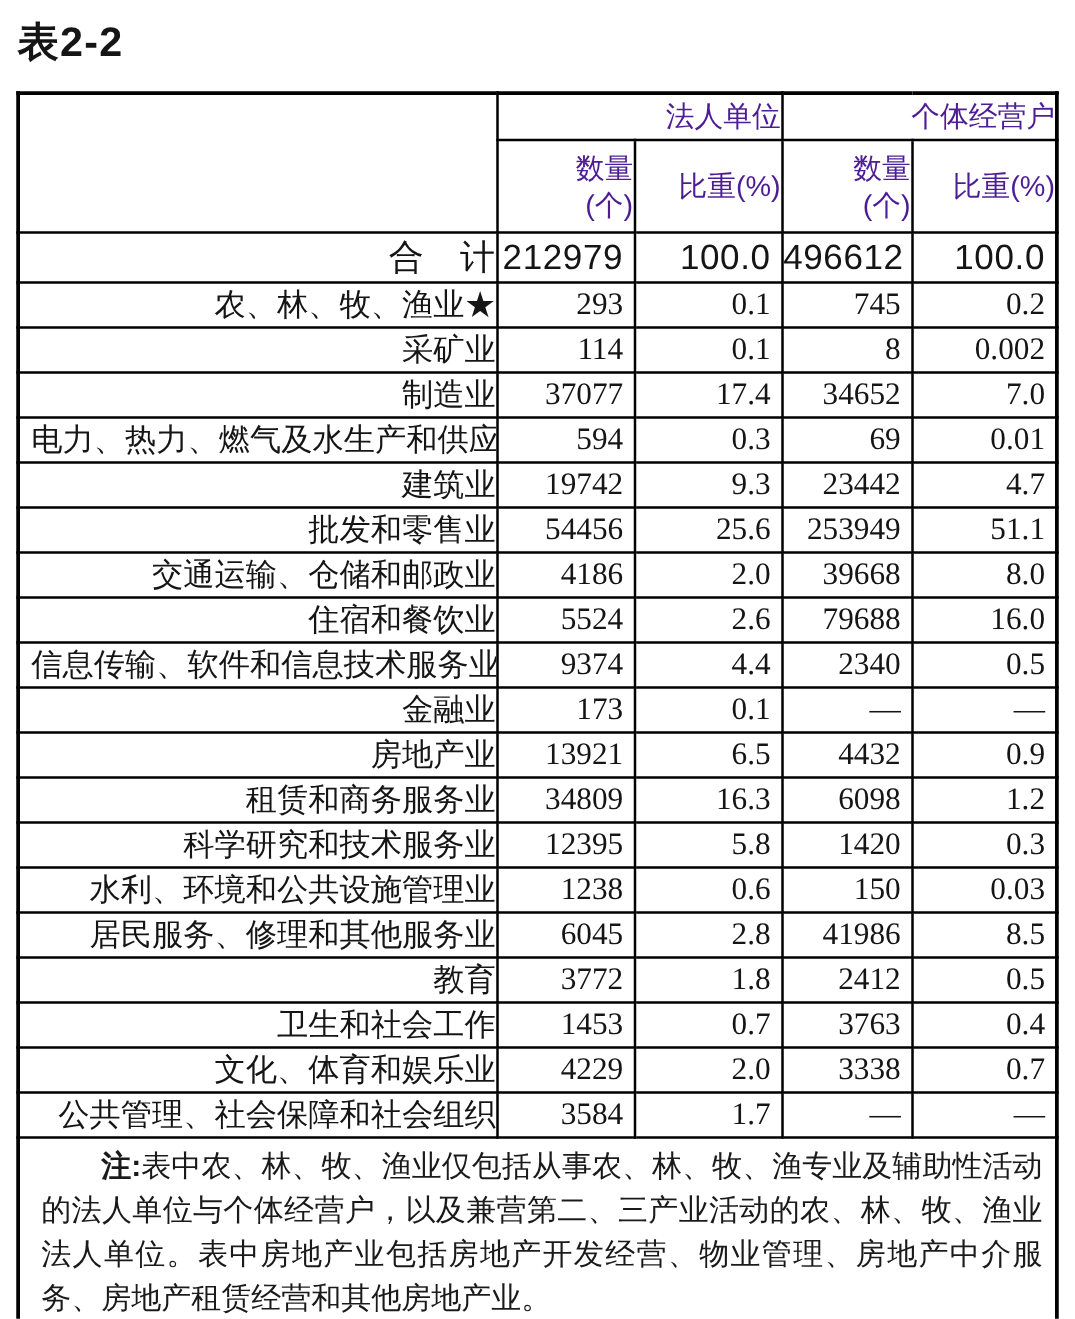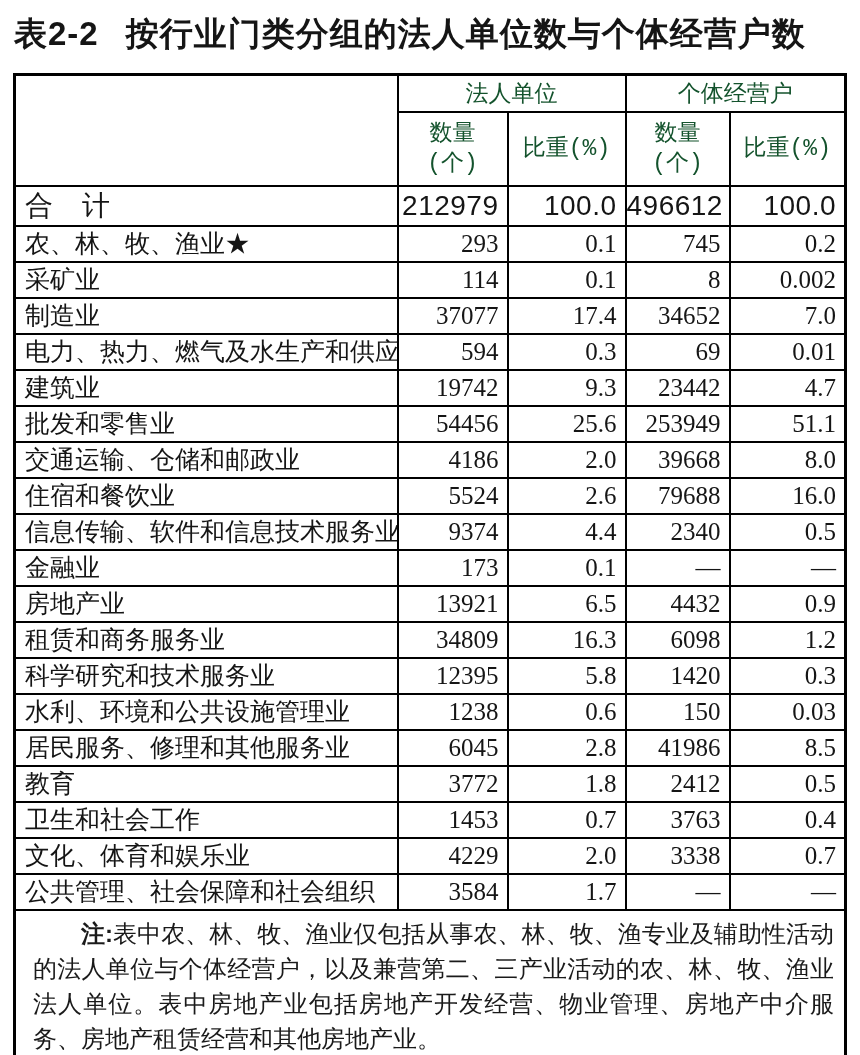--- a/index.html
+++ b/index.html
@@ -38,37 +38,37 @@
   table.stat-table th,
   table.stat-table td {
     border: 2px solid #000;
     padding: 0;
     overflow: hidden;
   }
 
   
   thead th {
     font-weight: normal;
-    text-align: center;
-    font-family: Liberation Mono, monospace;
+    text-align: right;
+    font-family: Liberation Sans, sans-serif;
     font-size: 23px;
-    color: #14532d;
+    color: #4c1d95;
   }
   tr.group-row { height: 37px; }
   tr.sub-row { height: 74px; }
   tr.sub-row th { line-height: 30px; }
 
   
   tbody tr.data-row { height: 36px; }
   tbody td.label-cell {
     font-family: "Liberation Serif", serif;
     font-size: 25px;
     padding-left: 9px;
     white-space: nowrap;
-    text-align: left;
+    text-align: right;
   }
   tbody td.num-cell {
     font-family: "Liberation Serif", serif;
     font-size: 25px;
     text-align: right;
     padding-right: 8px;
     white-space: nowrap;
   }
   tbody tr.total-row { height: 39px; }
   tbody tr.total-row td.label-cell,
@@ -95,21 +95,20 @@
     font-family: "Liberation Sans", sans-serif;
   }
 </style>
 </head>
 <body>
 
 <div class="page">
 
   <h1 class="title">
     <span>表2-2</span>
-    <span class="title-text">按行业门类分组的法人单位数与个体经营户数</span>
   </h1>
 
   <table class="stat-table">
     <colgroup>
       <col style="width:383px">
       <col style="width:110px">
       <col style="width:118px">
       <col style="width:104px">
       <col style="width:116px">
     </colgroup>

